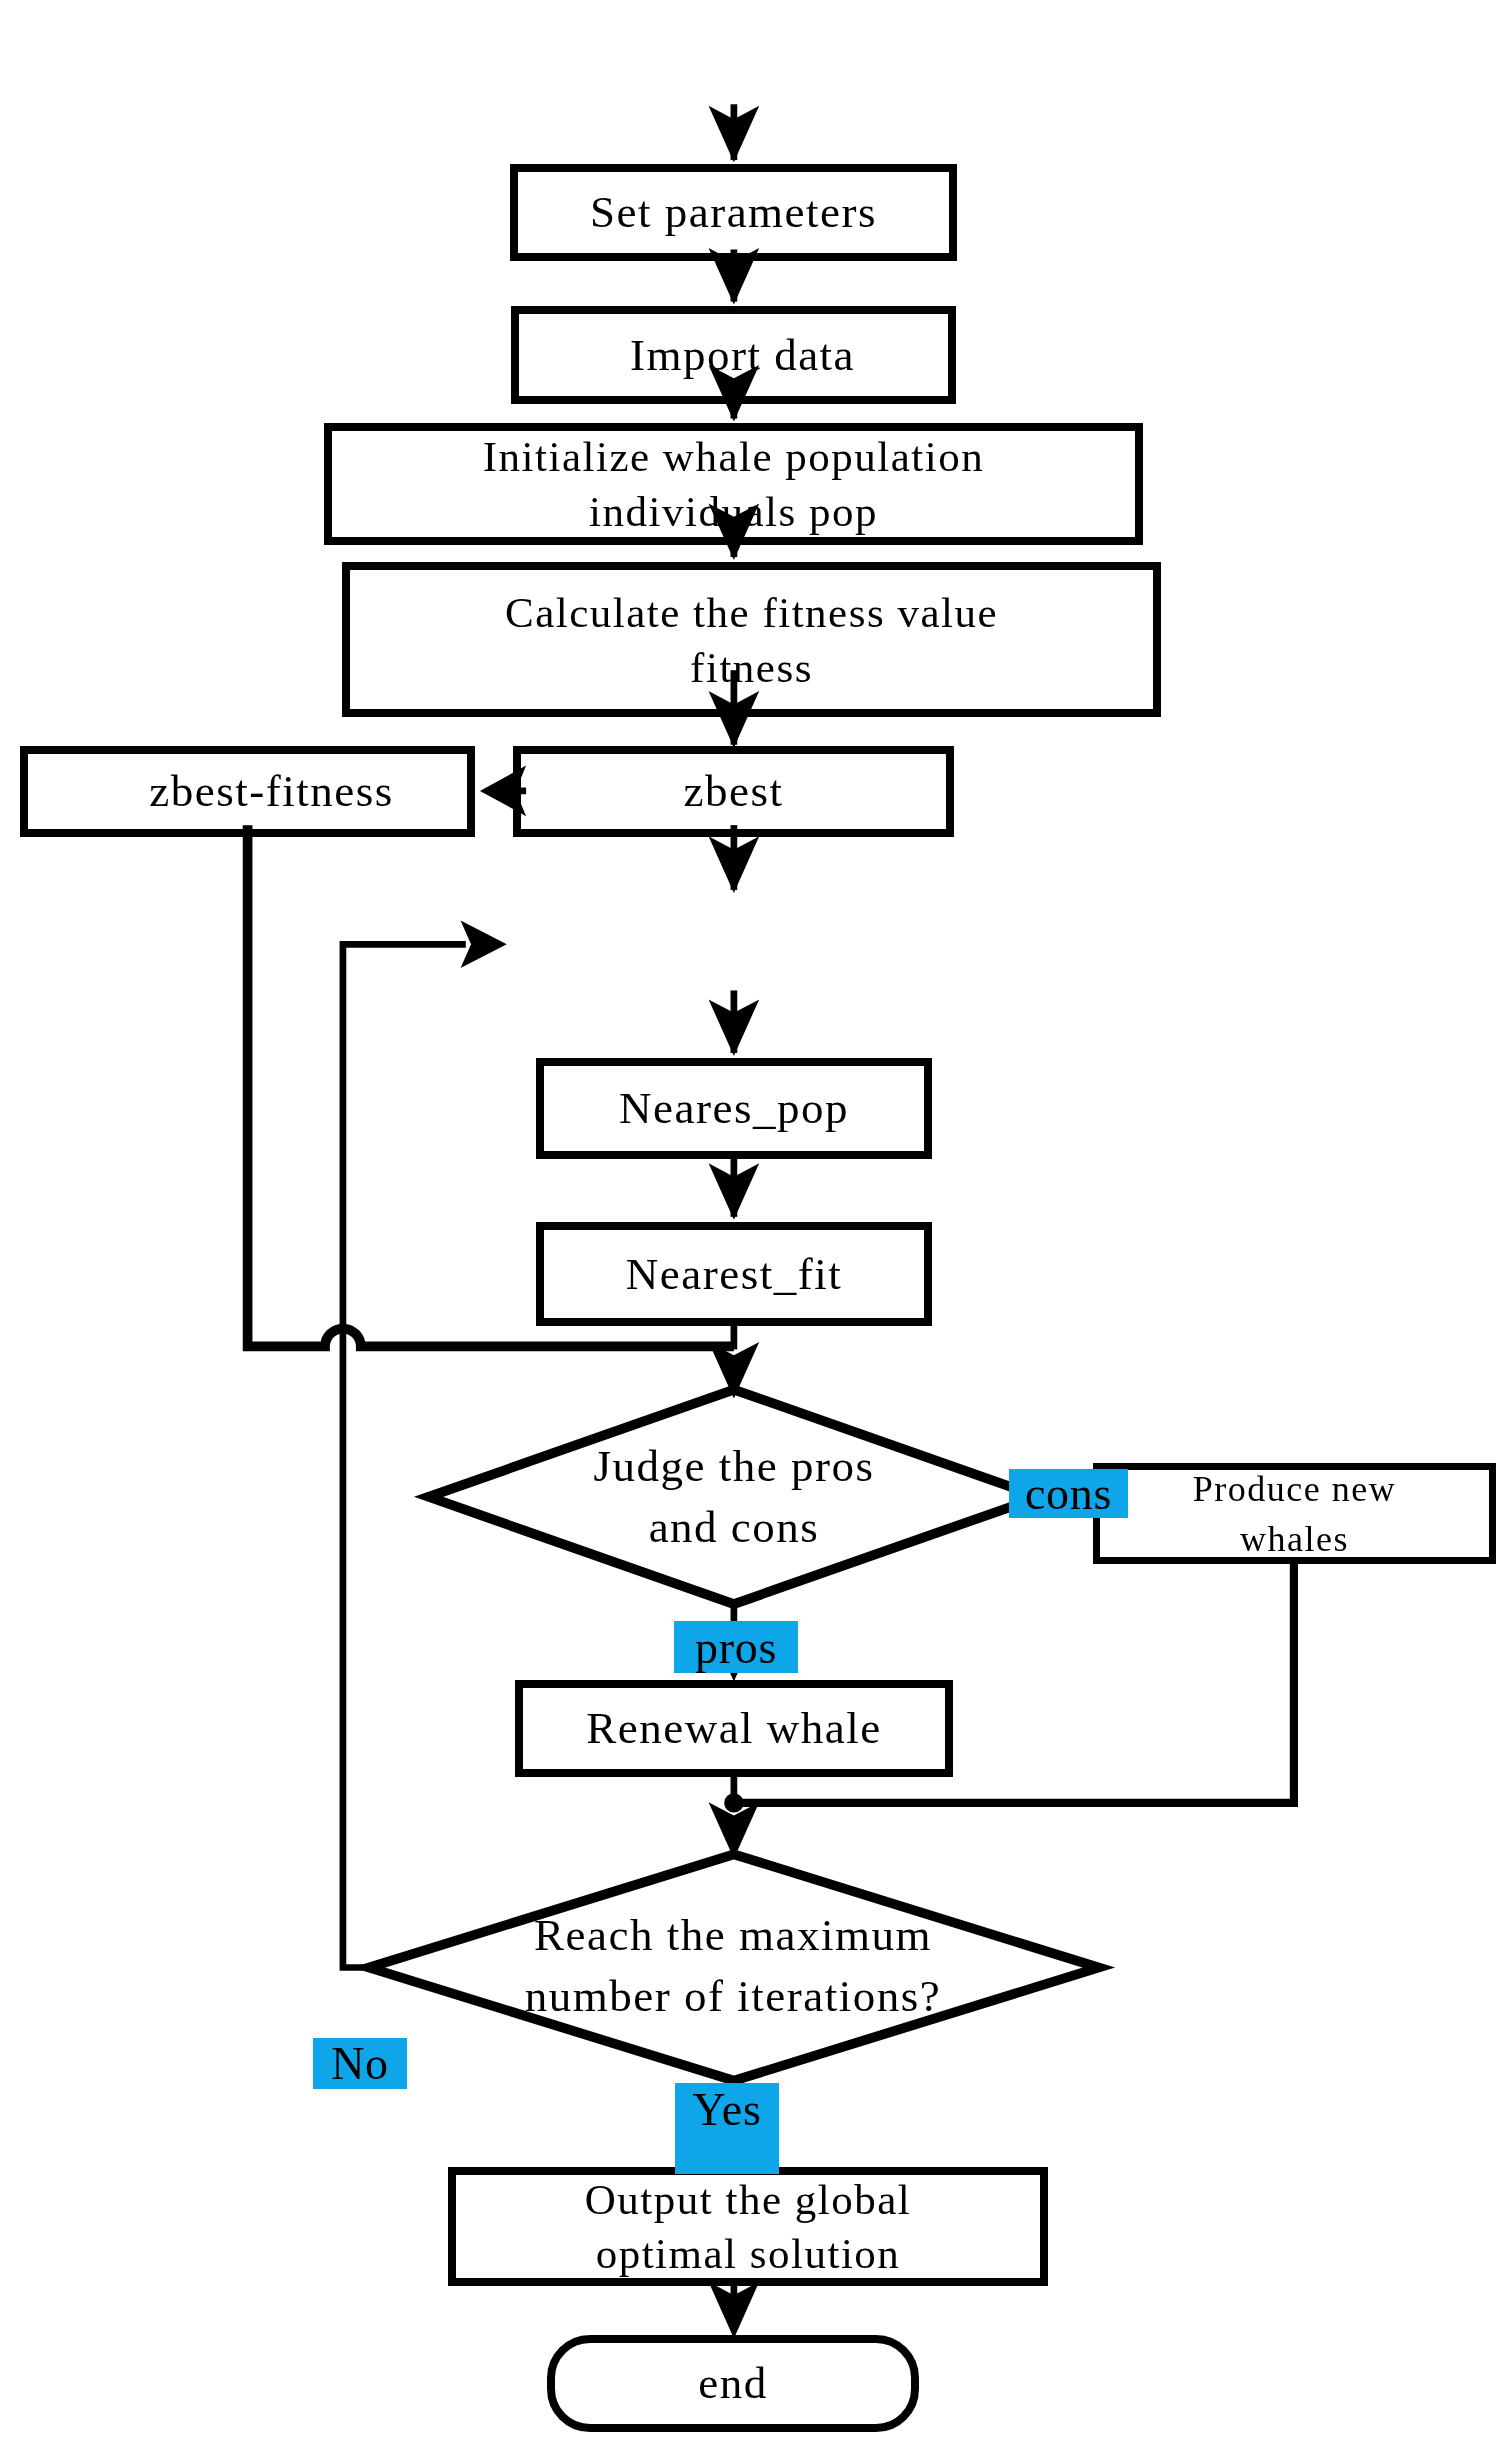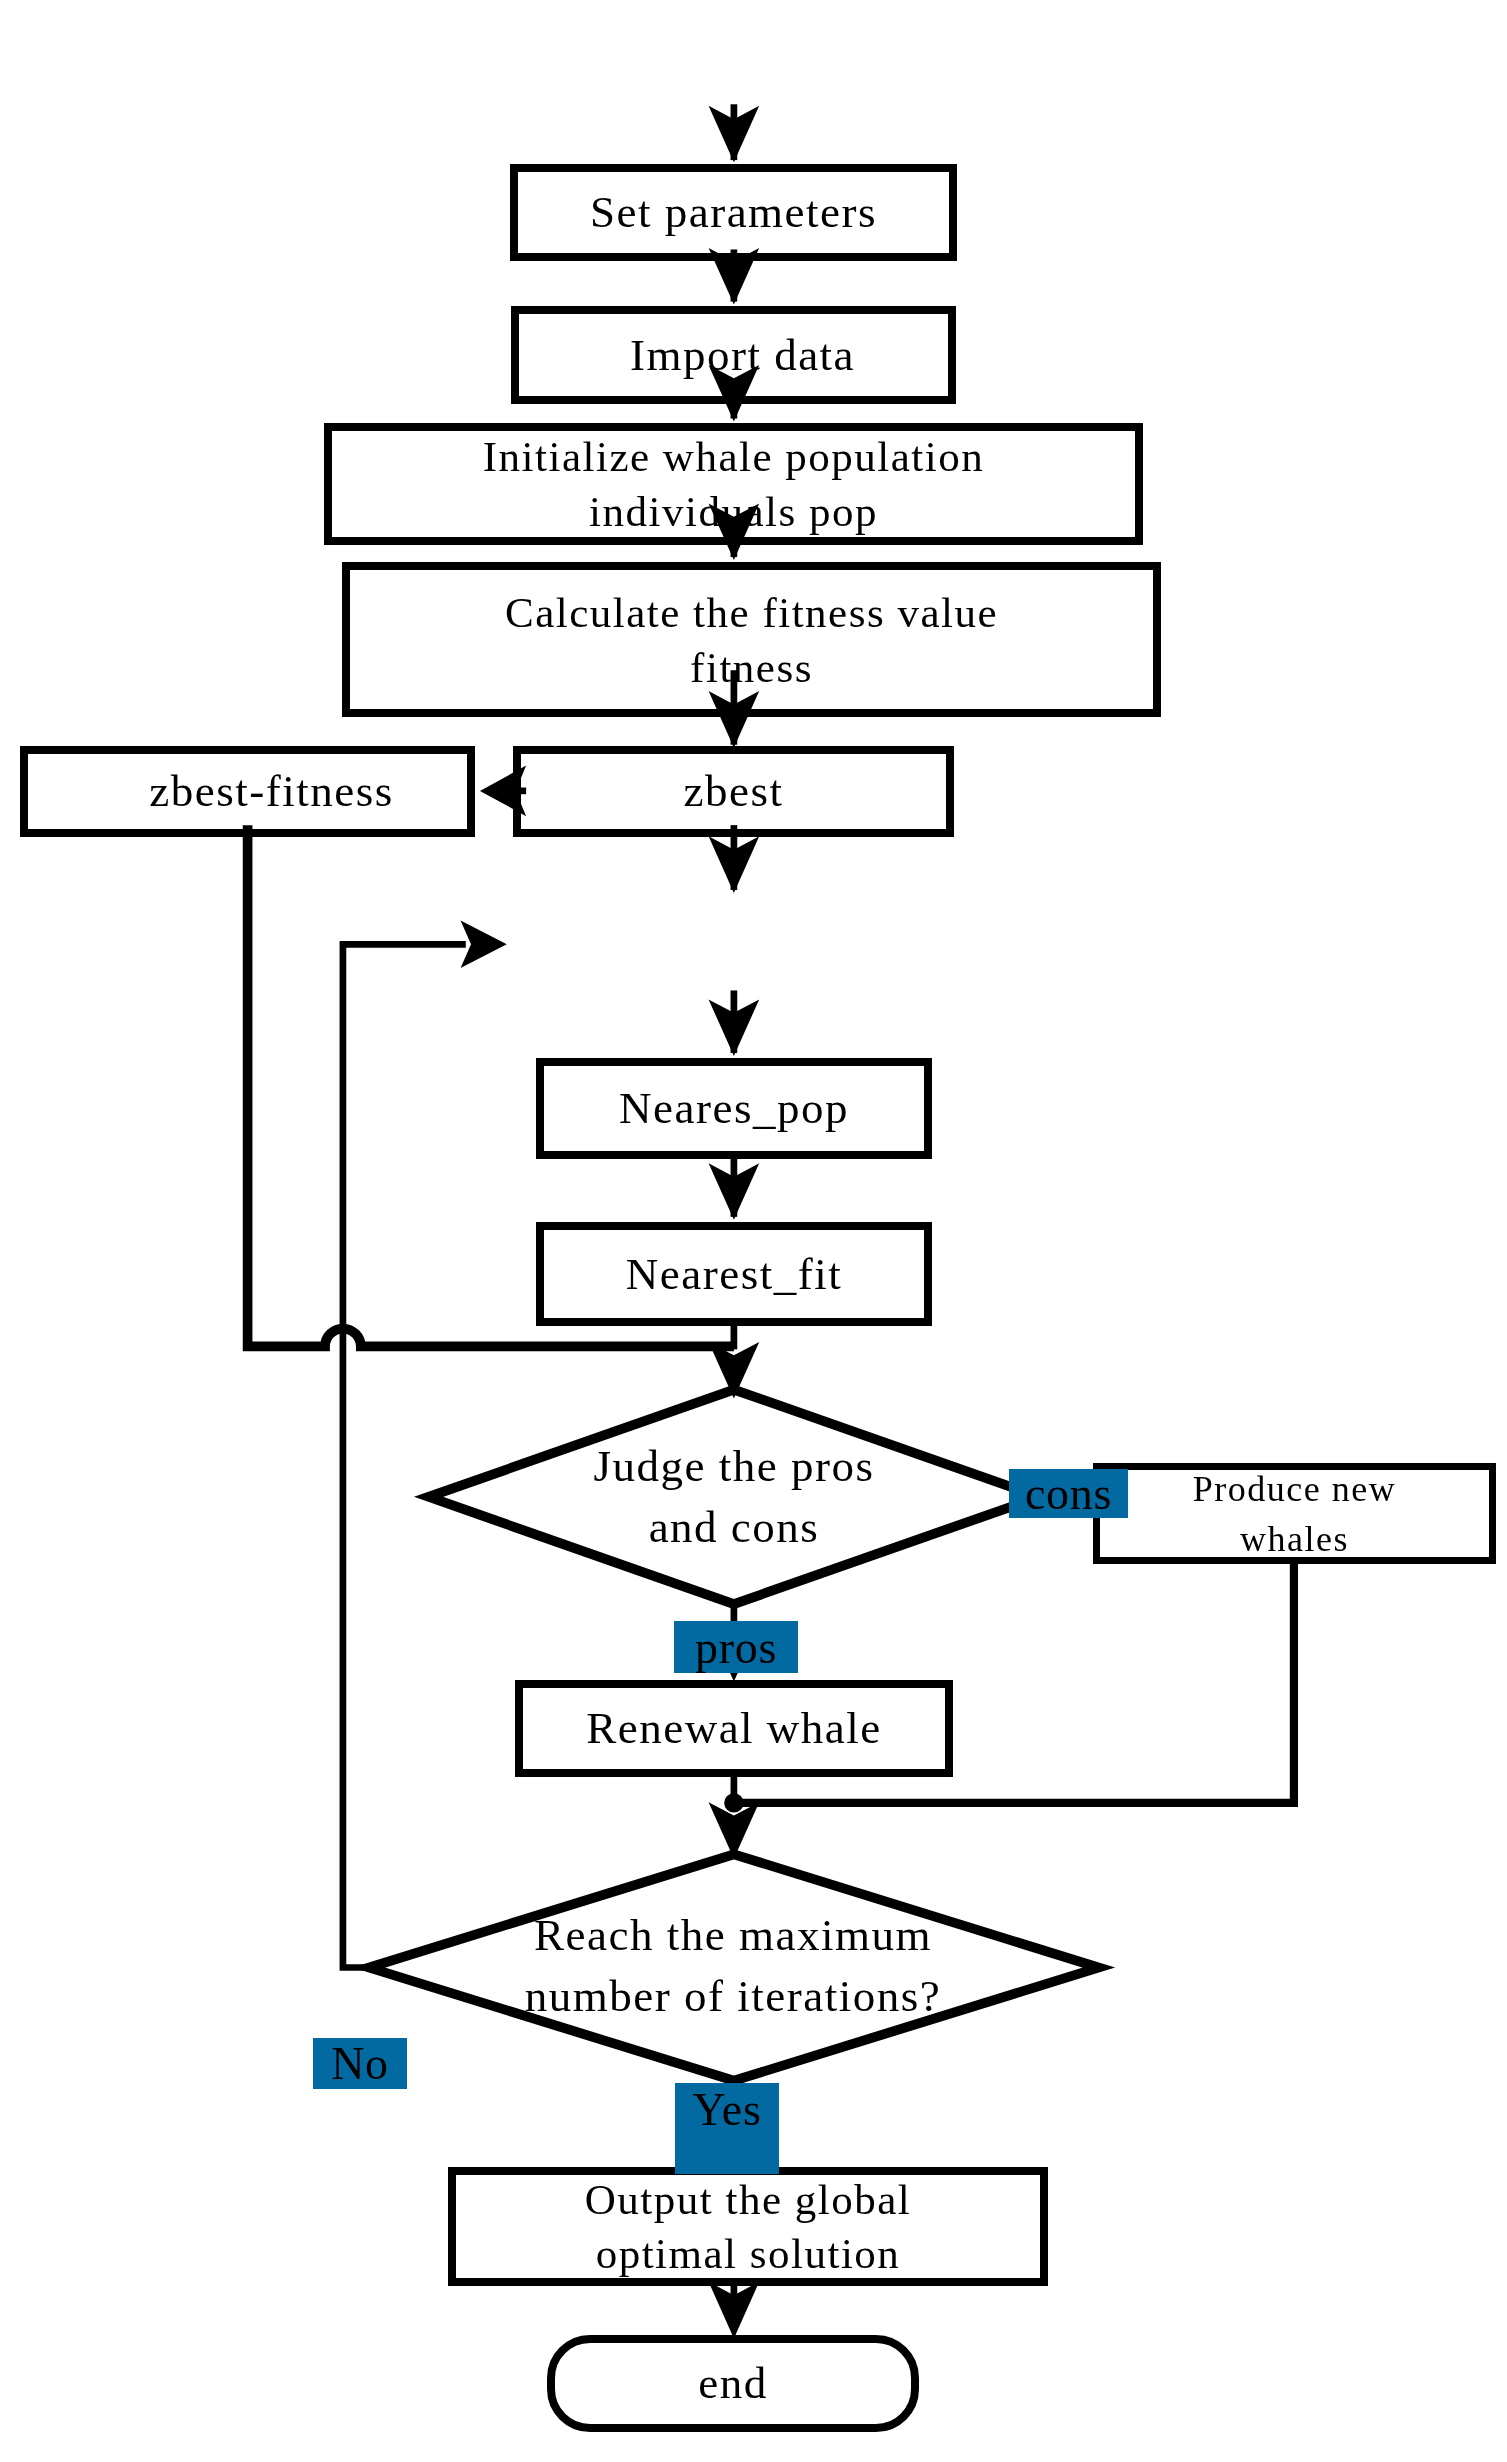--- a/index.html
+++ b/index.html
@@ -5,21 +5,21 @@
   html,body{margin:0;padding:0;background:#ffffff;}
   #canvas{position:relative;width:1508px;height:2462px;background:#ffffff;overflow:hidden;
           font-family:"Liberation Serif","DejaVu Serif",serif;color:#000;}
   .node{position:absolute;background:#fff;border:8.2px solid #000;box-sizing:border-box;
         display:flex;align-items:center;justify-content:center;text-align:center;
         z-index:1;font-size:45px;letter-spacing:1.5px;line-height:55px;white-space:pre-line;}
   .rounded{border-radius:43px;}
   svg#wires{position:absolute;left:0;top:0;z-index:2;pointer-events:none;}
   .dtext{position:absolute;z-index:3;text-align:center;white-space:pre-line;
          font-size:45px;letter-spacing:1.5px;line-height:61px;}
-  .elabel{position:absolute;z-index:3;background:#0369a1;text-align:center;
+  .elabel{position:absolute;z-index:3;background:#0ea5e9;text-align:center;
           font-size:46px;letter-spacing:0.7px;display:flex;align-items:center;justify-content:center;}
   .elabel.top{align-items:flex-start;}
 </style>
 </head>
 <body>
 
 <div id="canvas">
 
 
   <div class="node" style="left:510px;top:164px;width:447px;height:97px;">

